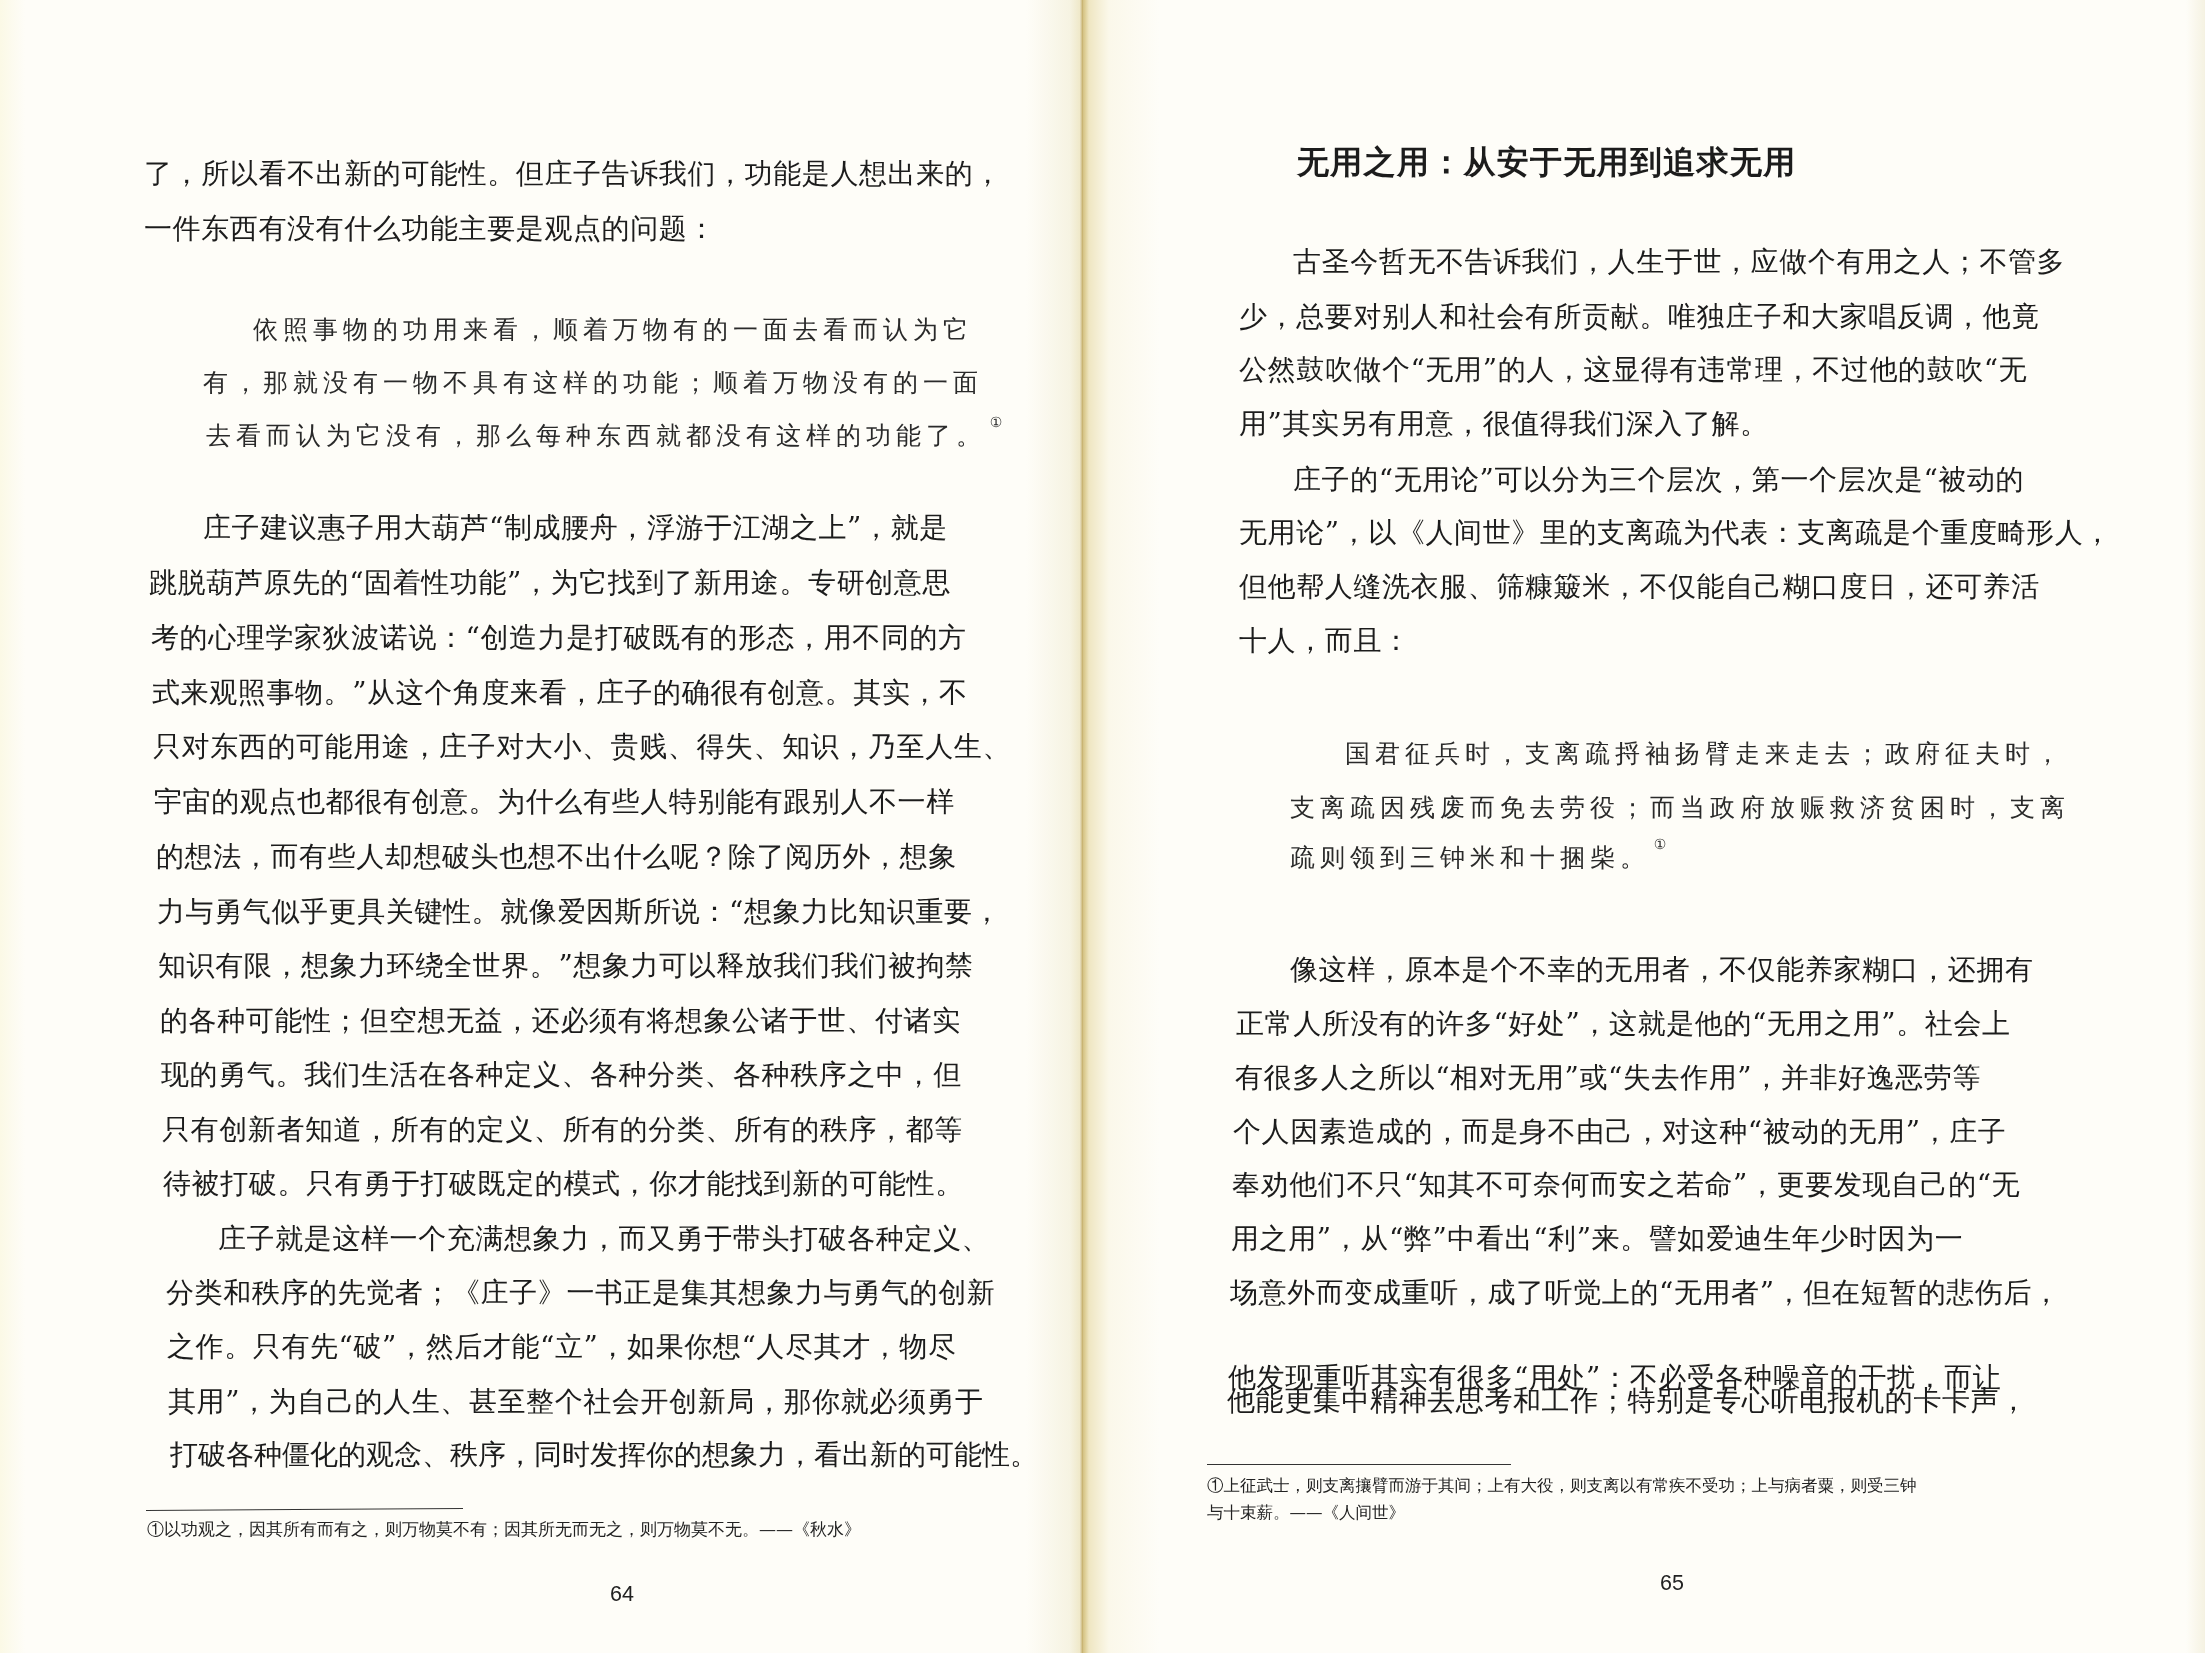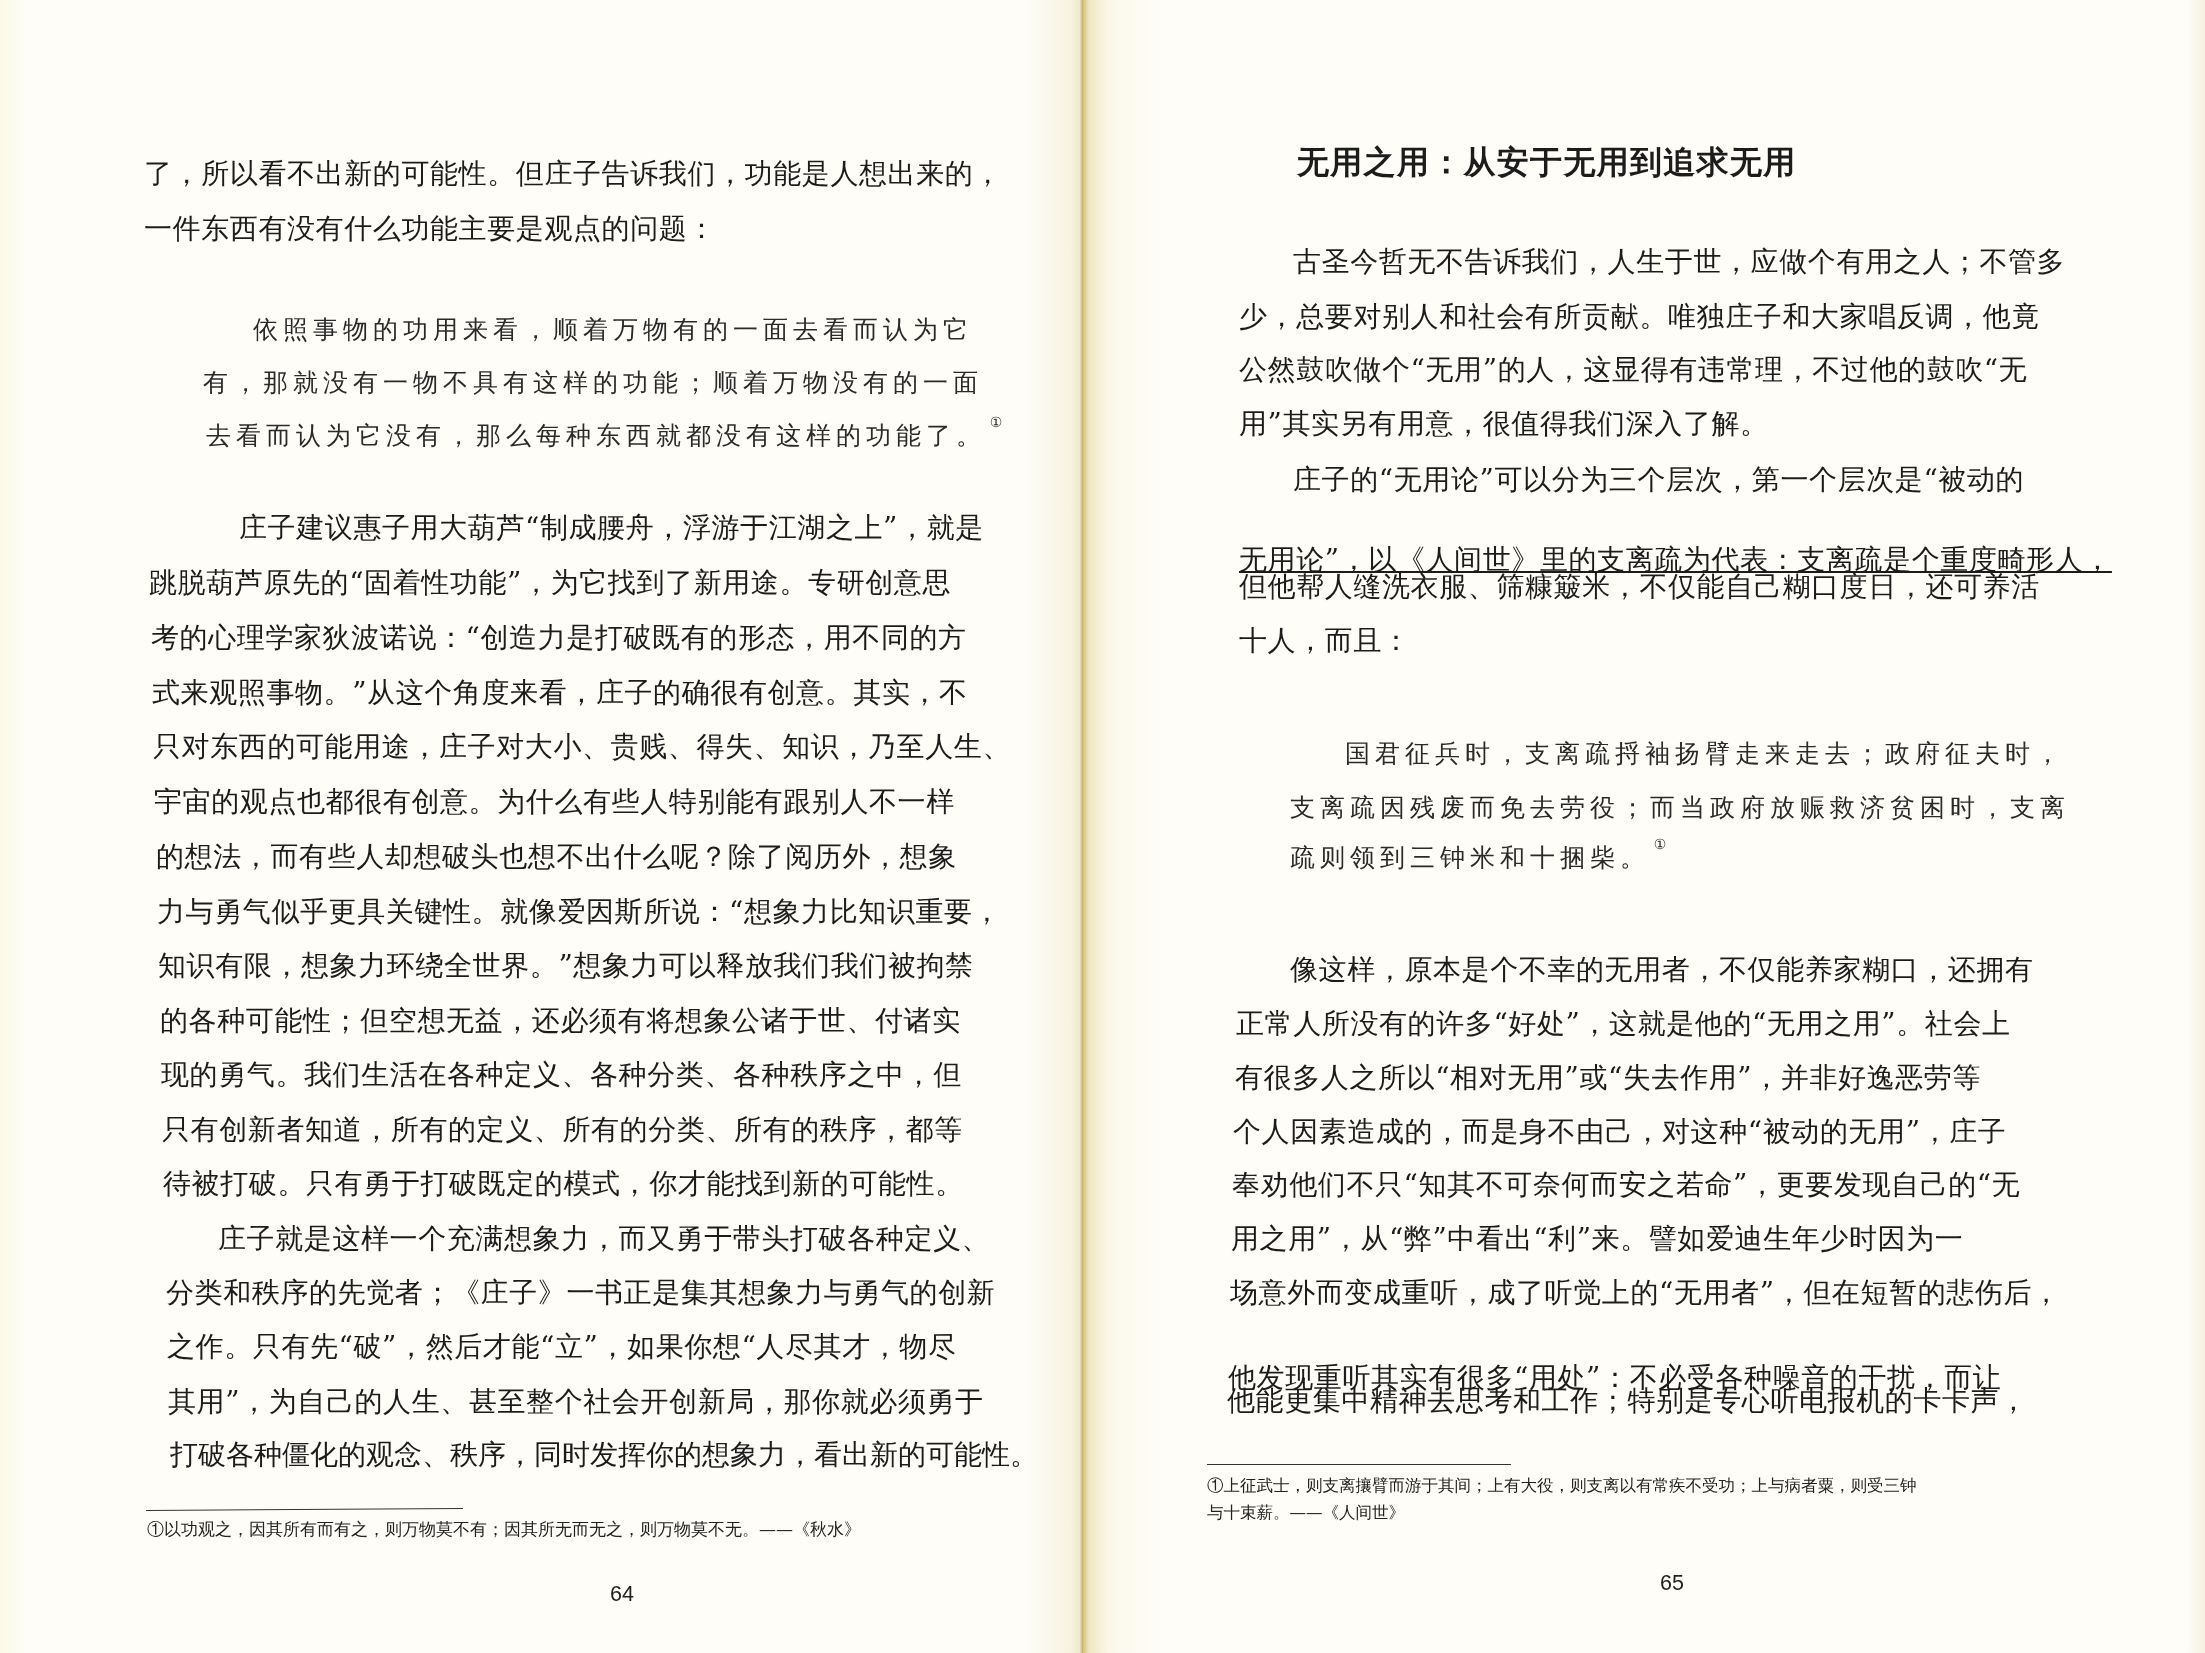--- a/index.html
+++ b/index.html
@@ -44,21 +44,21 @@
 
     <div class="line" style="left:144px; top:160px;">了，所以看不出新的可能性。但庄子告诉我们，功能是人想出来的，</div>
     <div class="line" style="left:144px; top:215px;">一件东西有没有什么功能主要是观点的问题：</div>
 
     <div class="line quote" style="left:253px; top:317px;">依照事物的功用来看，顺着万物有的一面去看而认为它</div>
     <div class="line quote" style="left:203px; top:370px;">有，那就没有一物不具有这样的功能；顺着万物没有的一面</div>
     <div class="line quote" style="left:206px; top:423px;">
       <span>去看而认为它没有，那么每种东西就都没有这样的功能了。</span><sup class="fn">①</sup>
     </div>
 
-    <div class="line" style="left:203px; top:514px;margin-left:36px;">庄子建议惠子用大葫芦“制成腰舟，浮游于江湖之上”，就是</div>
+    <div class="line" style="left:203px; top:514px;">庄子建议惠子用大葫芦“制成腰舟，浮游于江湖之上”，就是</div>
     <div class="line" style="left:149px; top:569px;">跳脱葫芦原先的“固着性功能”，为它找到了新用途。专研创意思</div>
     <div class="line" style="left:151px; top:624px;">考的心理学家狄波诺说：“创造力是打破既有的形态，用不同的方</div>
     <div class="line" style="left:152px; top:679px;">式来观照事物。”从这个角度来看，庄子的确很有创意。其实，不</div>
     <div class="line" style="left:153px; top:733px;">只对东西的可能用途，庄子对大小、贵贱、得失、知识，乃至人生、</div>
     <div class="line" style="left:154px; top:788px;">宇宙的观点也都很有创意。为什么有些人特别能有跟别人不一样</div>
     <div class="line" style="left:156px; top:843px;">的想法，而有些人却想破头也想不出什么呢？除了阅历外，想象</div>
     <div class="line" style="left:157px; top:898px;">力与勇气似乎更具关键性。就像爱因斯所说：“想象力比知识重要，</div>
     <div class="line" style="left:158px; top:952px;">知识有限，想象力环绕全世界。”想象力可以释放我们我们被拘禁</div>
     <div class="line" style="left:160px; top:1007px;">的各种可能性；但空想无益，还必须有将想象公诸于世、付诸实</div>
     <div class="line" style="left:161px; top:1061px;">现的勇气。我们生活在各种定义、各种分类、各种秩序之中，但</div>
@@ -81,21 +81,21 @@
   <div class="page page-right">
 
     <div class="line title" style="left:213px; top:146px;">无用之用：从安于无用到追求无用</div>
 
     <div class="line" style="left:209px; top:248px;">古圣今哲无不告诉我们，人生于世，应做个有用之人；不管多</div>
     <div class="line" style="left:155px; top:303px;">少，总要对别人和社会有所贡献。唯独庄子和大家唱反调，他竟</div>
     <div class="line" style="left:155px; top:356px;">公然鼓吹做个“无用”的人，这显得有违常理，不过他的鼓吹“无</div>
     <div class="line" style="left:155px; top:410px;">用”其实另有用意，很值得我们深入了解。</div>
 
     <div class="line" style="left:209px; top:466px;">庄子的“无用论”可以分为三个层次，第一个层次是“被动的</div>
-    <div class="line" style="left:155px; top:546px;text-decoration:underline;">无用论”，以《人间世》里的支离疏为代表：支离疏是个重度畸形人，</div>
+    <div class="line" style="left:155px; top:519px;">无用论”，以《人间世》里的支离疏为代表：支离疏是个重度畸形人，</div>
     <div class="line" style="left:155px; top:573px;">但他帮人缝洗衣服、筛糠簸米，不仅能自己糊口度日，还可养活</div>
     <div class="line" style="left:155px; top:627px;">十人，而且：</div>
 
     <div class="line quote" style="left:261px; top:741px;">国君征兵时，支离疏捋袖扬臂走来走去；政府征夫时，</div>
     <div class="line quote" style="left:206px; top:795px;">支离疏因残废而免去劳役；而当政府放赈救济贫困时，支离</div>
     <div class="line quote" style="left:206px; top:845px;">
       <span>疏则领到三钟米和十捆柴。</span><sup class="fn">①</sup>
     </div>
 
     <div class="line" style="left:206px; top:956px;">像这样，原本是个不幸的无用者，不仅能养家糊口，还拥有</div>

